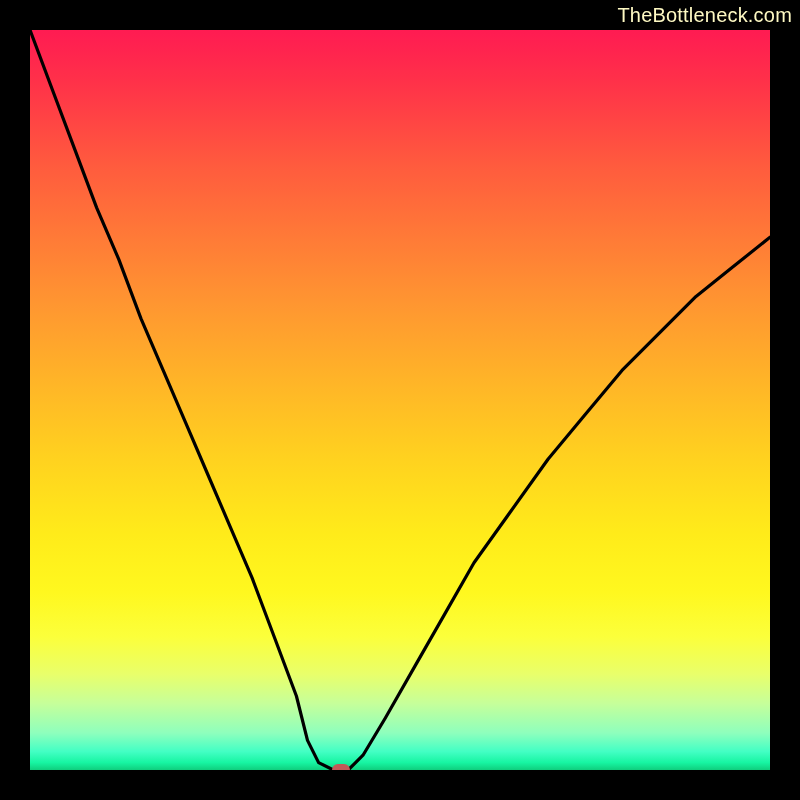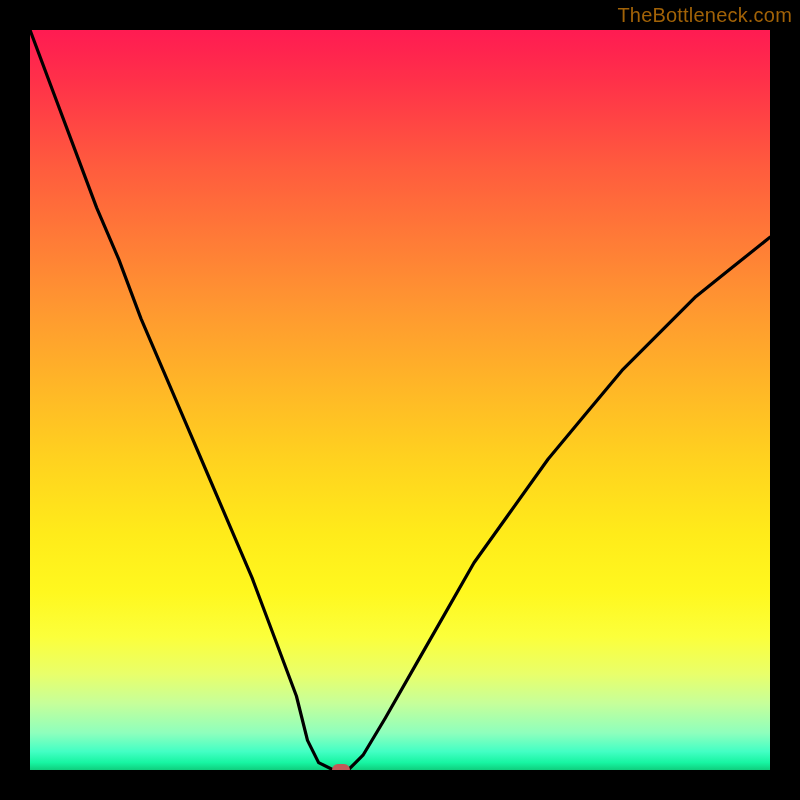--- a/index.html
+++ b/index.html
@@ -63,21 +63,21 @@
     width: 18px;
     height: 12px;
     background: #c25a58;
     border-radius: 6px;
     transform: translate(-50%, -50%);
   }
   .watermark {
     position: absolute;
     top: 4px;
     right: 8px;
-    color: #a16207;
+    color: #fef9c3;
     font-size: 20px;
     font-weight: 500;
     letter-spacing: 0.2px;
     user-select: none;
   }
 </style>
 </head>
 <body>
 
 <div class="wrapper">

